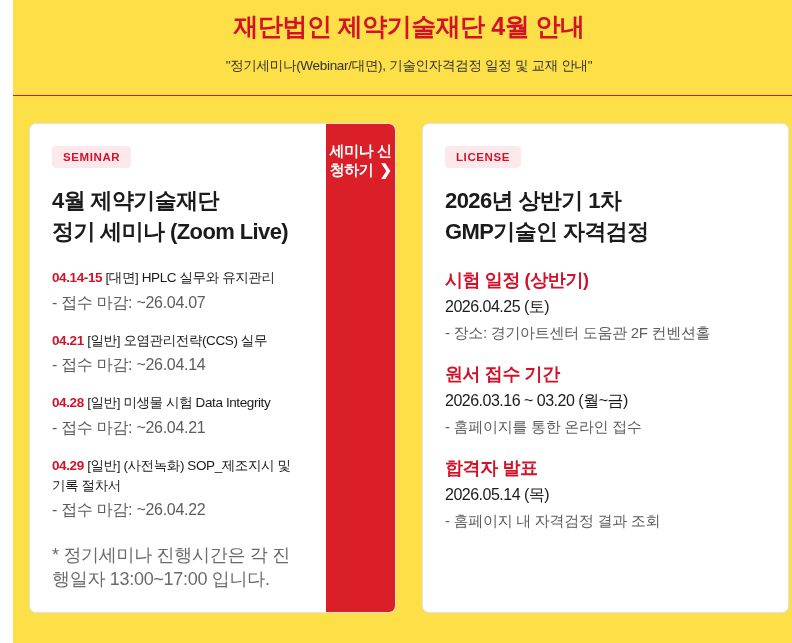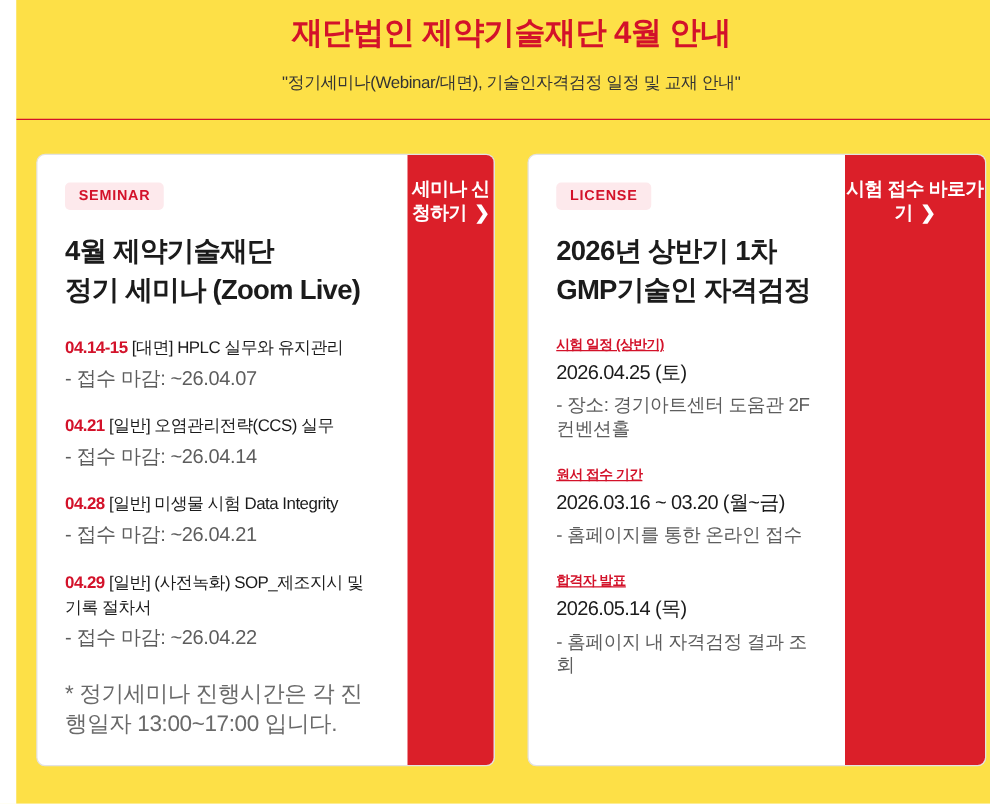--- a/index.html
+++ b/index.html
@@ -106,25 +106,24 @@
     margin-top: 22px;
     font-size: 18px;
     color: #6a6a6a;
     letter-spacing: -0.3px;
   }
   
   .lic-block {
     margin-bottom: 19px;
   }
   .lic-label {
-    font-size: 11px;
+    font-size: 18px;
     font-weight: bold;
     color: #d3122a;
     letter-spacing: -0.4px;
-    text-decoration: underline;
   }
   .lic-value {
     margin-top: 5px;
     font-size: 16px;
     font-weight: normal;
     color: #1b1b1b;
     letter-spacing: -0.5px;
   }
   .lic-sub {
     margin-top: 6px;
@@ -232,19 +231,16 @@
           </div>
 
           <div class="lic-block">
             <div class="lic-label">합격자 발표</div>
             <div class="lic-value">2026.05.14 (목)</div>
             <div class="lic-sub">- 홈페이지 내 자격검정 결과 조회</div>
           </div>
 
         </div>
       </div>
-      <div class="card-cta">
-        <span>시험 접수 바로가기</span><span class="chev">❯</span>
-      </div>
     </div>
 
   </div>
 </div>
 
 </body></html>

